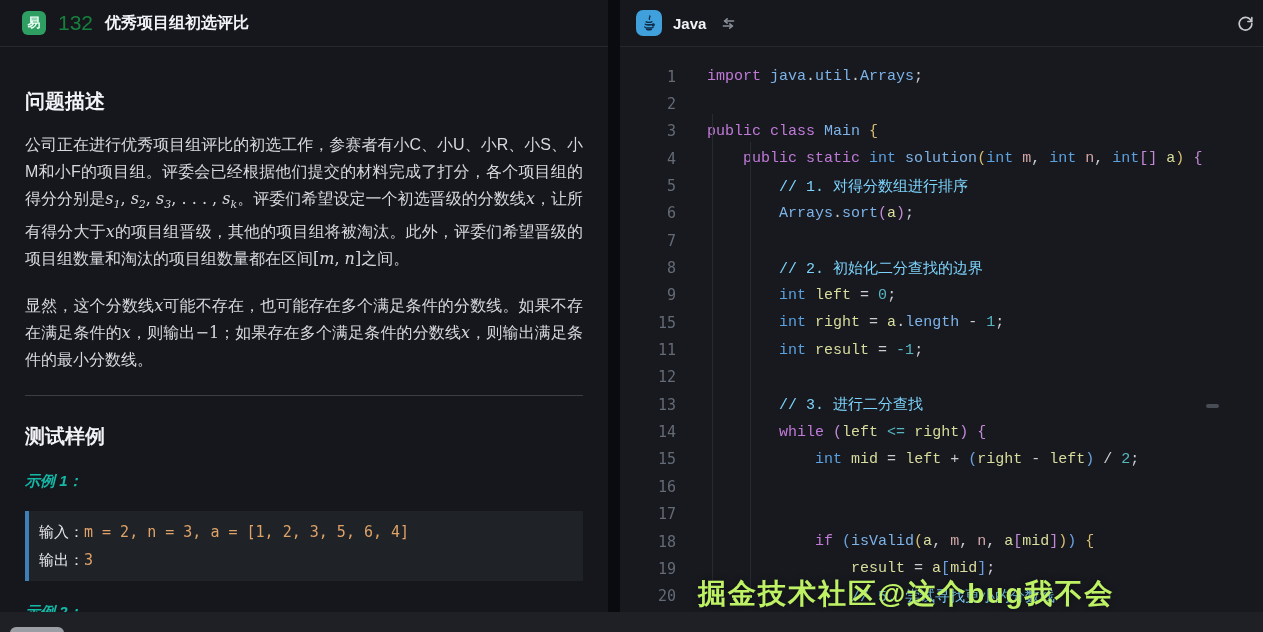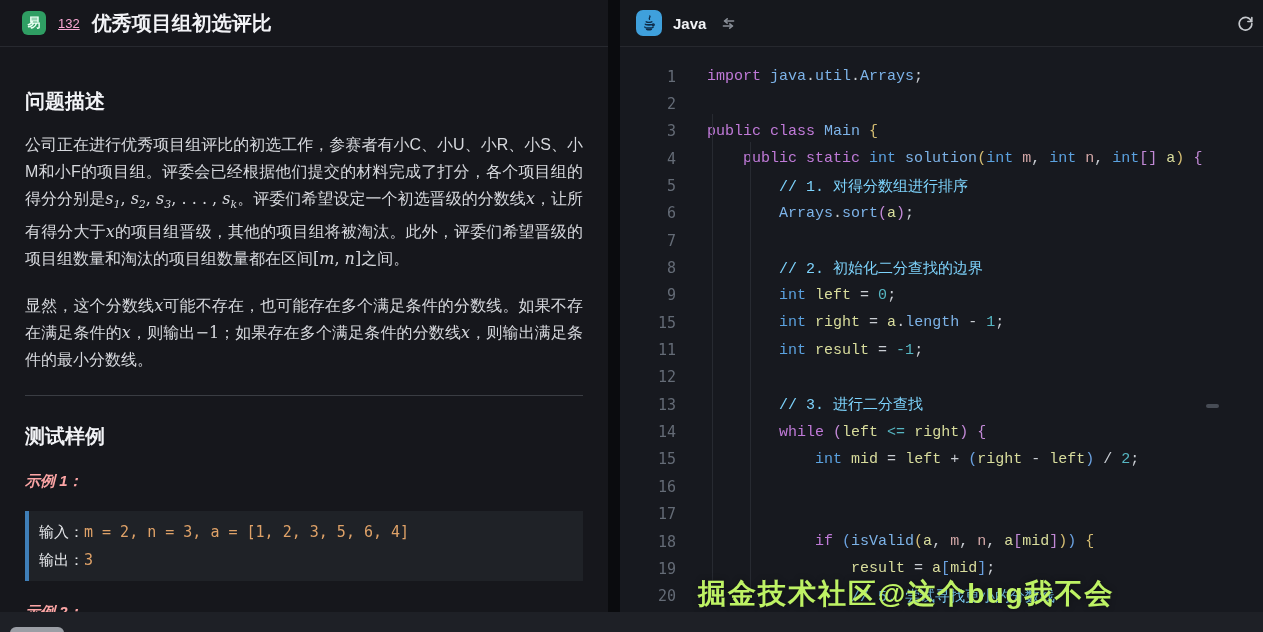--- a/index.html
+++ b/index.html
@@ -11,34 +11,34 @@
     -webkit-font-smoothing:antialiased;
   }
   
   .left-panel{ position:absolute; left:0; top:0; width:608px; height:612px;
     background:#16171c; overflow:hidden; }
   .lp-header{ height:47px; display:flex; align-items:center; gap:12px;
     padding:0 22px; border-bottom:1px solid #27292f; }
   .diff-badge{ width:24px; height:24px; border-radius:6px; background:#2f9e63;
     color:#eafff3; font-size:13px; font-weight:bold; display:flex;
     align-items:center; justify-content:center; flex:none; }
-  .prob-id{ color:#f9a8d4; font-size:13px;text-decoration:underline; }
-  .prob-title{ color:#f2f3f6; font-size:20px; font-weight:bold; }
+  .prob-id{ color:#15803d; font-size:21px; }
+  .prob-title{ color:#f2f3f6; font-size:16px; font-weight:bold; }
   .lp-content{ padding:0 25px; }
   .sec-title{ margin-top:40px; color:#f2f3f6; font-size:20px; font-weight:bold; line-height:28px; }
   .sec-title.second{ margin-top:26px; }
   .para{ margin-top:16px; color:#d6d8dd; font-size:16px; line-height:27px;
     text-align:justify; }
   .para + .para{ margin-top:20px; }
   .r-m{ font-family:"DejaVu Serif","Liberation Serif",serif; font-style:italic; }
   .r-r{ font-family:"DejaVu Serif","Liberation Serif",serif; }
   .r-sub{ font-family:"DejaVu Serif","Liberation Serif",serif; font-style:italic;
     font-size:11px; vertical-align:-4px; }
   .divider{ margin-top:22px; border-top:1px solid #3a3d43; }
-  .example-label{ margin-top:22px; color:#fca5a5; font-size:15px;
+  .example-label{ margin-top:22px; color:#14b8a6; font-size:15px;
     font-weight:bold; font-style:italic; }
   .example-block{ margin-top:20px; background:#1f2227; border-left:4px solid #3f7fb8;
     padding:7px 10px; font-family:"DejaVu Sans Mono","Liberation Mono",monospace;
     font-size:15px; line-height:28px; }
   .ex-row{ white-space:pre; }
   .ex-label{ color:#e6e8eb; }
   .ex-code{ color:#dfa268; }
   
   .right-panel{ position:absolute; left:620px; top:0; width:694px; height:612px;
     background:#17191f; overflow:hidden; }

